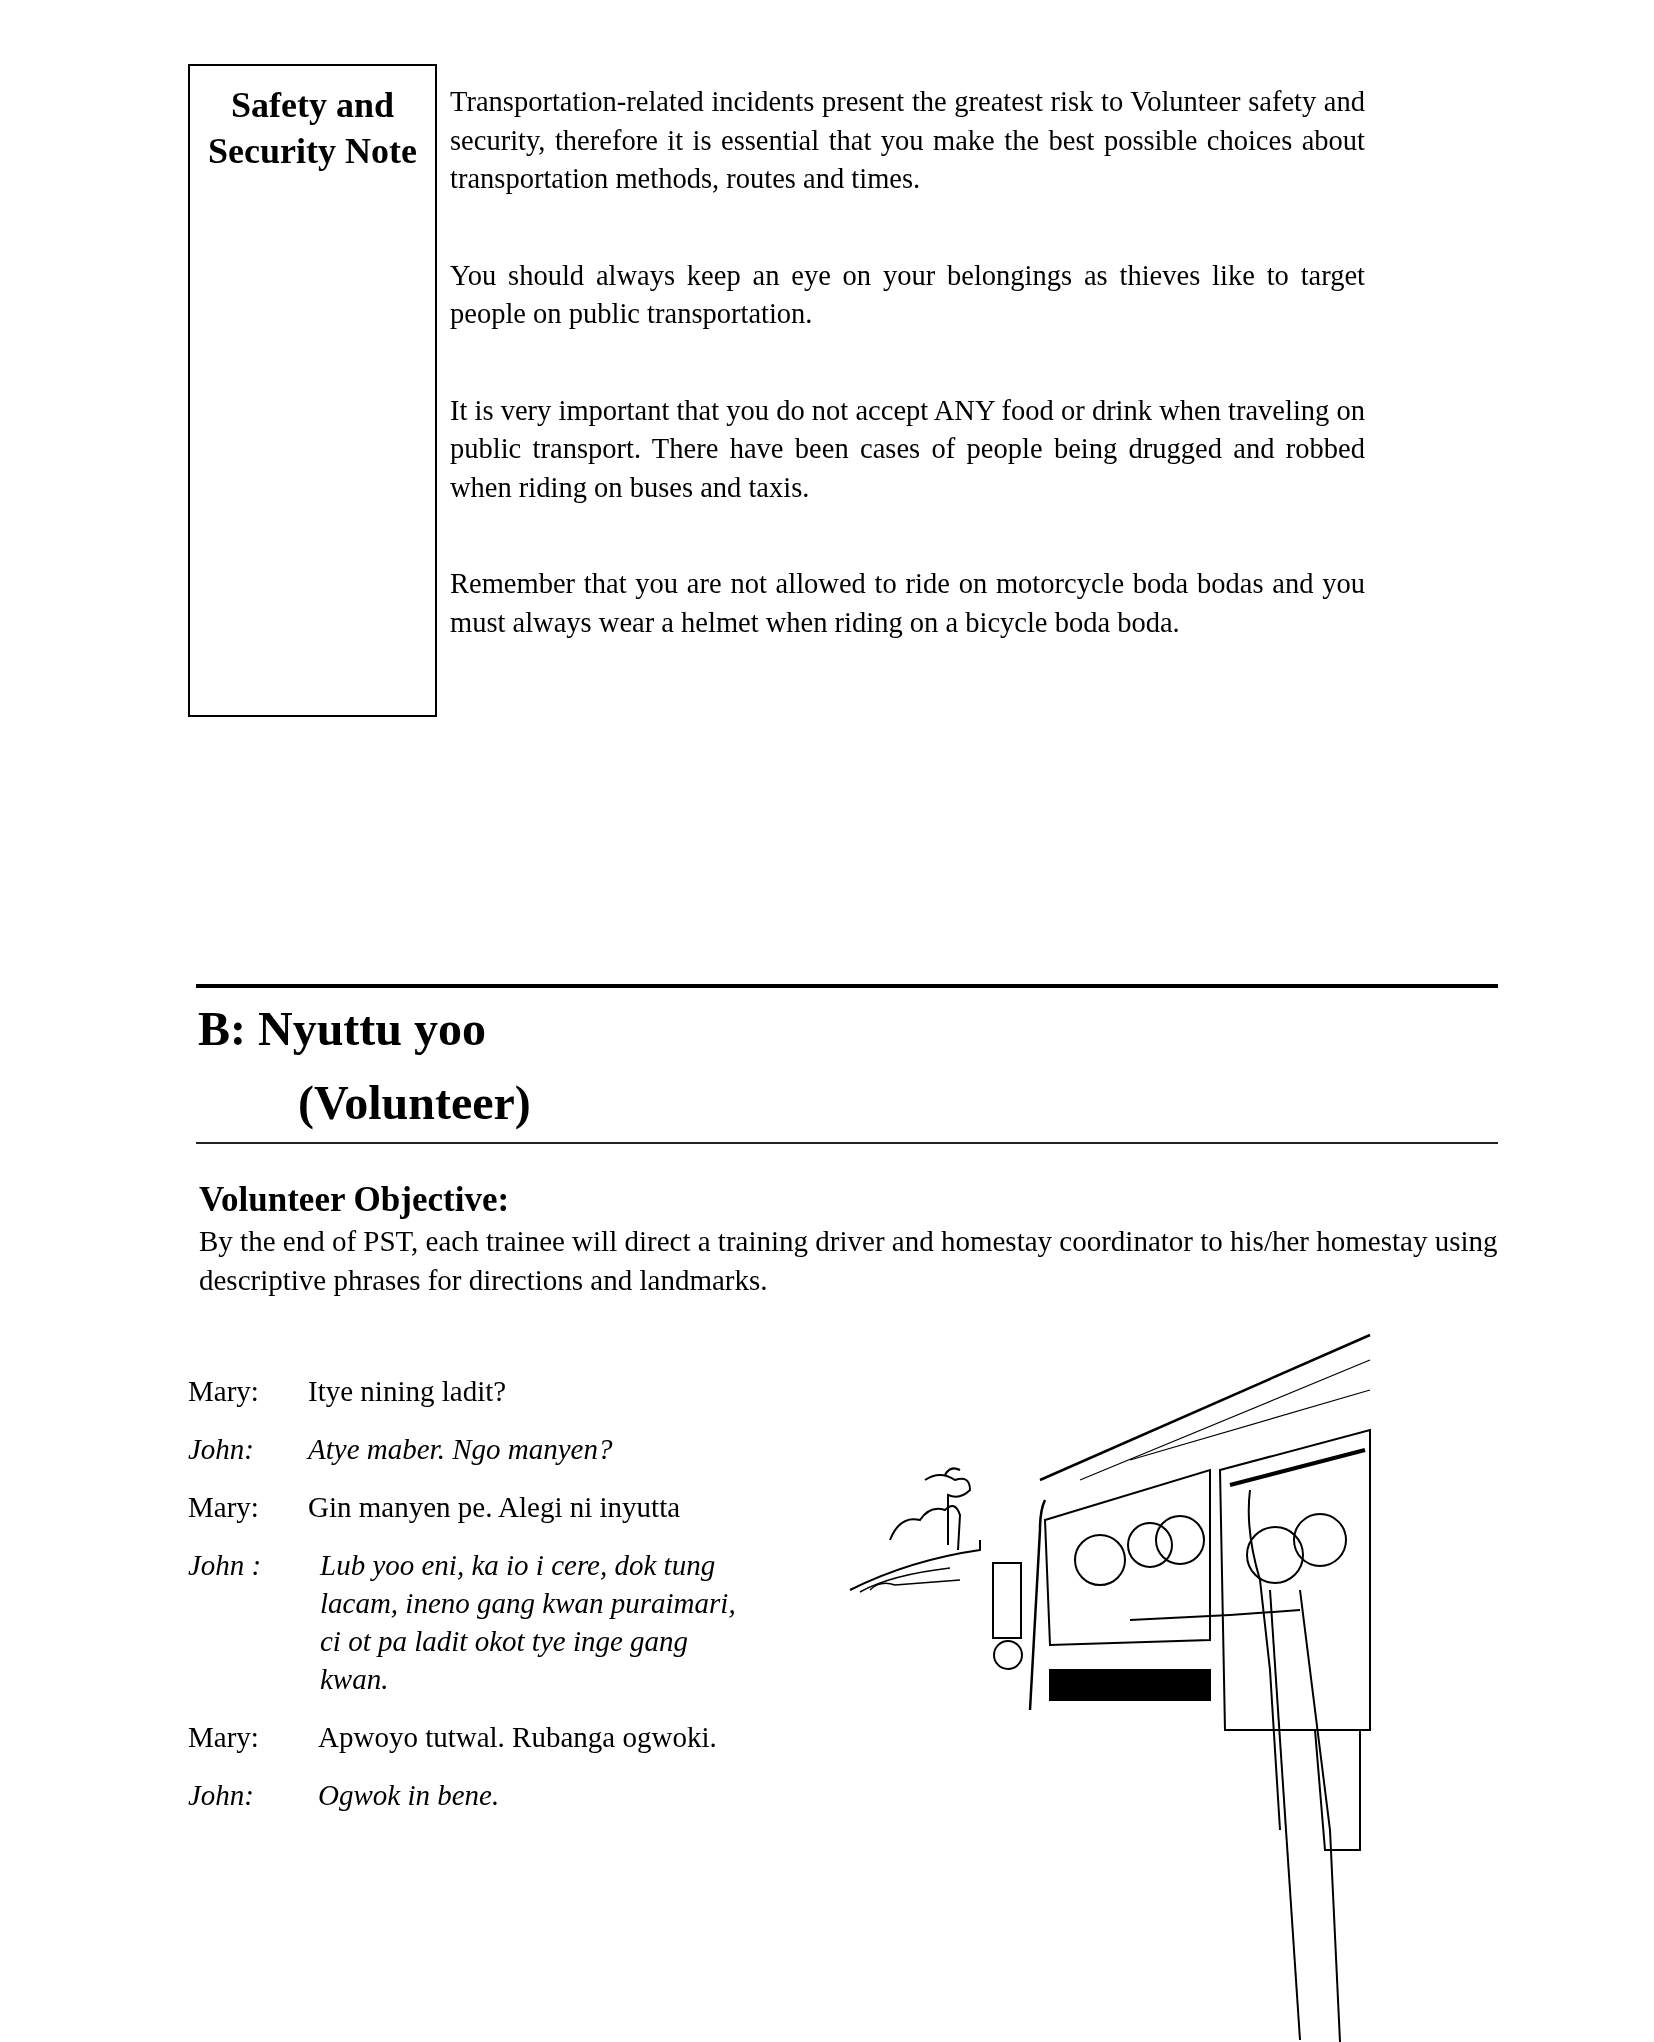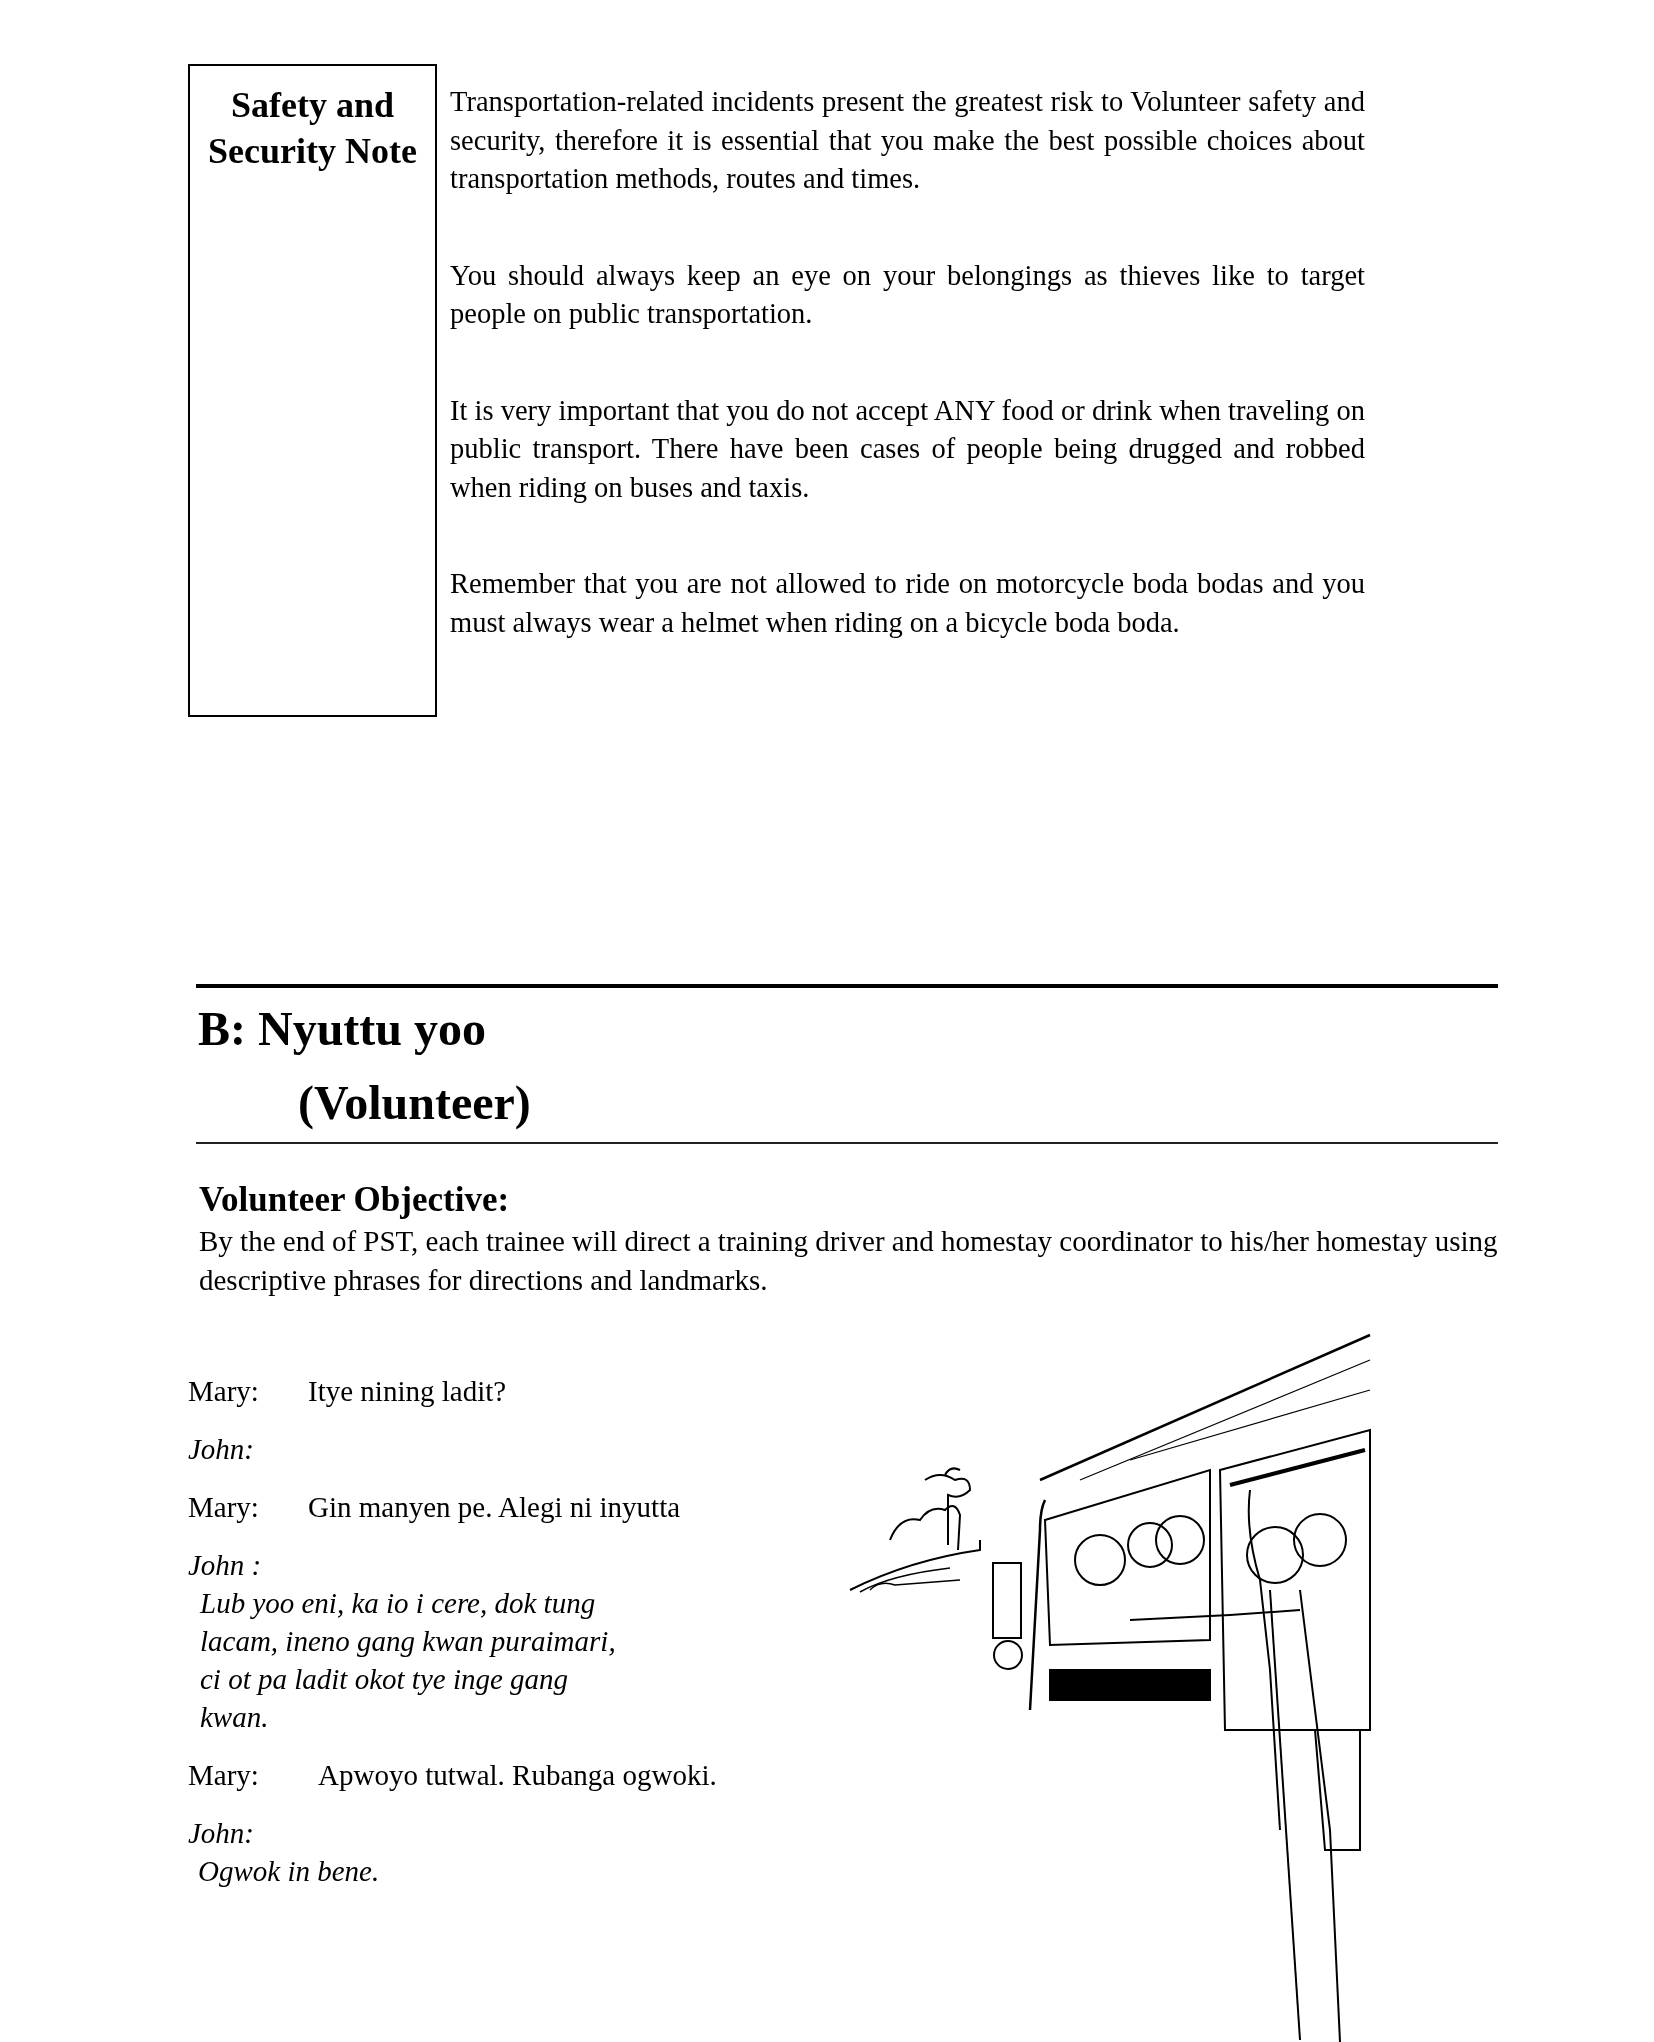--- a/index.html
+++ b/index.html
@@ -29,21 +29,21 @@
   .objective-heading {
     position: absolute; left: 199px; top: 1180px; font-weight: bold; font-size: 35px; line-height: 40px;
   }
   .objective-text {
     position: absolute; left: 199px; top: 1222px; width: 1300px; font-size: 29px; line-height: 39px;
   }
   .dialogue { position: absolute; left: 188px; top: 1352px; width: 640px; font-size: 29px; }
   .turn { display: flex; margin-bottom: 16px; line-height: 38px; margin-top: 20px; }
   .speaker { width: 120px; flex: none; }
   .utter { flex: 1; }
-  .italic { font-style: italic; flex-direction: column; }
+  .italic { font-style: italic; }
   .illustration { position: absolute; left: 830px; top: 1330px; width: 545px; height: 712px; }
 </style>
 </head>
 <body>
 
 <div class="note-box"></div>
 <div class="note-title">
   <div>Safety and</div>
   <div>Security Note</div>
 </div>
@@ -66,20 +66,23 @@
 
 <div class="dialogue" id="dialogue">
     <div class="turn">
       <div class="speaker">Mary:</div>
       <div class="utter">
         <span style="display: block;">Itye nining ladit?</span>
       </div>
     </div>
     <div class="turn italic">
       <div class="speaker">John:</div>
+      <div class="utter">
+        <span style="display: block;">Atye maber. Ngo manyen?</span>
+      </div>
     </div>
     <div class="turn">
       <div class="speaker">Mary:</div>
       <div class="utter">
         <span style="display: block;">Gin manyen pe. Alegi ni inyutta</span>
       </div>
     </div>
     <div class="turn italic">
       <div class="speaker">John :</div>
       <div class="utter">

